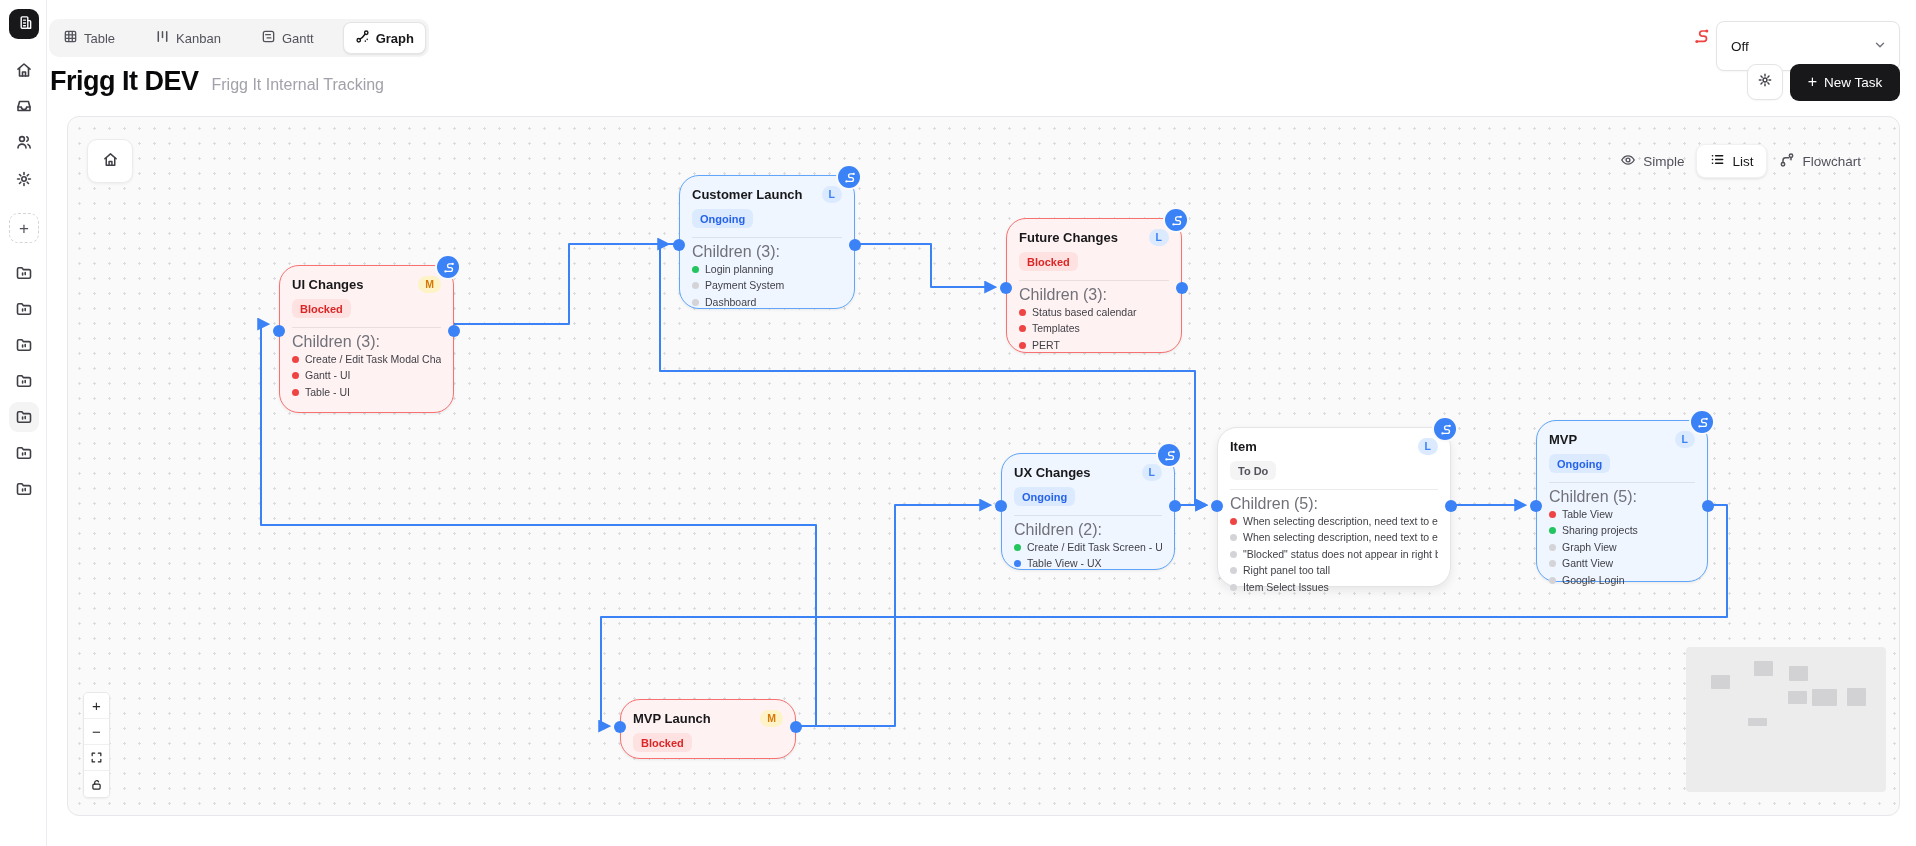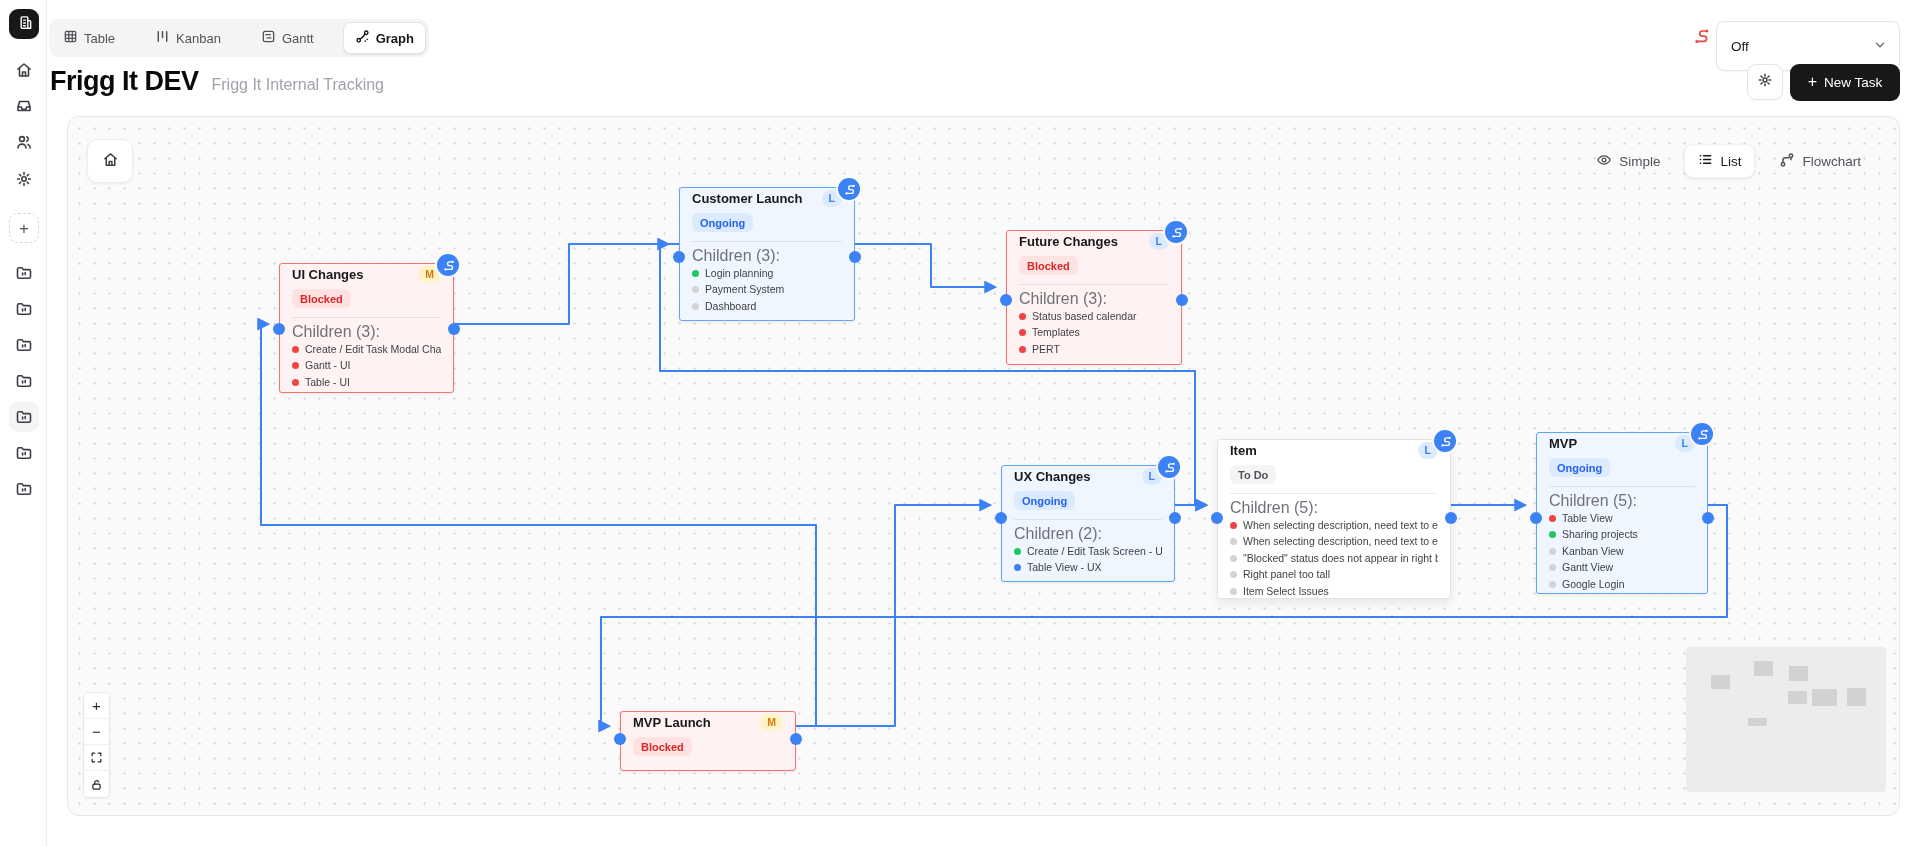--- a/index.html
+++ b/index.html
@@ -23,29 +23,29 @@
   .auto-icon { position:absolute; left:1692px; top:27px; color:#ef4444; z-index:20; }
   .off-select { position:absolute; left:1716px; top:21px; width:184px; height:50px; background:#fff; border:1px solid #e4e4e7; border-radius:8px; display:flex; align-items:center; justify-content:space-between; padding:0 12px 0 14px; font-size:13.5px; color:#18181b; box-shadow:0 1px 2px rgba(0,0,0,.04); cursor:pointer; z-index:20;gap:12px; }
   .gear-btn { position:absolute; left:1747px; top:64px; width:36px; height:36px; background:#fff; border:1px solid #e4e4e7; border-radius:9px; display:flex; align-items:center; justify-content:center; color:#3f3f46; cursor:pointer; z-index:20; box-shadow:0 1px 2px rgba(0,0,0,.04); }
   .newtask-btn { position:absolute; left:1790px; top:64px; width:110px; height:37px; background:#18181b; color:#fff; border-radius:9px; display:flex; align-items:center; justify-content:center; gap:7px; font-size:13.5px; cursor:pointer; z-index:20; }
   .newtask-btn .plus { font-size:16px; font-weight:400; margin-top:-1px; }
 
   
   .canvas { position:absolute; left:67px; top:116px; width:1833px; height:700px; background:#fafafa; border:1px solid #e5e7eb; border-radius:12px;
     background-image:radial-gradient(circle,#dcdcde 1.1px,transparent 1.3px); background-size:15px 15px; background-position:4px 4px; overflow:hidden; }
   .home-btn { position:absolute; left:19px; top:22px; width:46px; height:44px; background:#fff; border:1px solid #ececee; border-radius:10px; display:flex; align-items:center; justify-content:center; color:#3f3f46; box-shadow:0 1px 3px rgba(0,0,0,.06); cursor:pointer; z-index:10; }
-  .viewmodes { position:absolute; top:27px; right:28px; display:flex; align-items:center; gap:14px; z-index:10; }
+  .viewmodes { position:absolute; top:27px; right:28px; display:flex; align-items:center; gap:2px; z-index:10; }
   .viewmode { display:flex; align-items:center; gap:7px; font-size:13.5px; color:#52525b; padding:7px 10px; cursor:pointer; }
   .viewmode.active { background:#fff; border-radius:9px; box-shadow:0 1px 3px rgba(0,0,0,.1); color:#18181b; padding:7px 13px; border:1px solid #f1f1f3; }
 
   .edges-svg { position:absolute; left:0; top:0; z-index:1; }
   .edges-svg polyline { fill:none; stroke:#3b82f6; stroke-width:2; stroke-linejoin:round; cursor:pointer; }
 
   
-  .card { position:absolute; border-radius:3px; padding:2px 12px; z-index:5; cursor:pointer; box-shadow:0 1px 3px rgba(0,0,0,.07);margin-top:12px; }
+  .card { position:absolute; border-radius:20px; padding:10px 12px; z-index:5; cursor:pointer; box-shadow:0 1px 3px rgba(0,0,0,.07); }
   .card.red  { background:#fef2f2; border:1.5px solid #f87171; }
   .card.blue { background:#eff6ff; border:1.5px solid #60a5fa; }
   .card.plain{ background:#ffffff; border:1px solid #e4e4e7; box-shadow:0 4px 10px rgba(0,0,0,.08); }
   .card-head { display:flex; align-items:center; justify-content:space-between; }
   .card-title { font-size:13px; font-weight:700; color:#18181b; line-height:16px; }
   .size-badge { font-size:10.5px; font-weight:700; border-radius:999px; padding:2px 7px; line-height:13px; }
   .size-badge.amber { background:#fef3c7; color:#d97706; }
   .size-badge.blue  { background:#dbeafe; color:#3b82f6; }
   .pill { display:inline-block; margin-top:6px; font-size:11px; font-weight:600; border-radius:6px; padding:2.5px 8px; line-height:14px; }
   .pill.red  { background:#fee2e2; color:#dc2626; }
@@ -283,21 +283,21 @@
     <polyline points="386,207 501,207 501,127 599,127" marker-end="url(#arrow)"></polyline>
     <polyline points="787,127 863,127 863,170 926,170" marker-end="url(#arrow)"></polyline>
     <polyline points="611,127 592,127 592,254 1127,254 1127,388 1137,388" marker-end="url(#arrow)"></polyline>
     <polyline points="1107,388 1137,388" marker-end="url(#arrow)"></polyline>
     <polyline points="1383,388 1456,388" marker-end="url(#arrow)"></polyline>
     <polyline points="1640,388 1659,388 1659,500 533,500 533,609 540,609" marker-end="url(#arrow)"></polyline>
     <polyline points="728,609 748,609 748,408 193,408 193,207 199,207" marker-end="url(#arrow)"></polyline>
     <polyline points="728,609 827,609 827,388 921,388" marker-end="url(#arrow)"></polyline>
   </svg>
 
-  <div class="card red" style="left:211px;top:134px;width:175px;height:130px">
+  <div class="card red" style="left:211px;top:148px;width:175px;height:148px">
     <div class="corner-badge">
         <svg width="13" height="13" viewBox="0 0 18 18" fill="none" stroke="currentColor" stroke-width="1.9" stroke-linecap="round">
           <path d="M13.5 4h-3.2a2.6 2.6 0 000 5.2h1.6a2.6 2.6 0 010 5.2H6"></path>
           <circle cx="14.8" cy="4" r="1.6" fill="currentColor" stroke="none"></circle>
           <circle cx="4.8" cy="14.4" r="1.6" fill="currentColor" stroke="none"></circle>
         </svg>
       </div>
     <div class="card-head">
         <span class="card-title">UI Changes</span>
         <span class="size-badge amber">M</span>
@@ -467,21 +467,21 @@
     <div class="child">
         <span class="dot" data-dot="red"></span>
         <span class="child-label">Table View</span>
       </div>
     <div class="child">
         <span class="dot" data-dot="green"></span>
         <span class="child-label">Sharing projects</span>
       </div>
     <div class="child">
         <span class="dot" data-dot="gray"></span>
-        <span class="child-label">Kanban View</span>
+        <span class="child-label">Graph View</span>
       </div>
     <div class="child">
         <span class="dot" data-dot="gray"></span>
         <span class="child-label">Gantt View</span>
       </div>
     <div class="child">
         <span class="dot" data-dot="gray"></span>
         <span class="child-label">Google Login</span>
       </div>
     <span class="handle" style="left:-7px;top:79px"></span>

